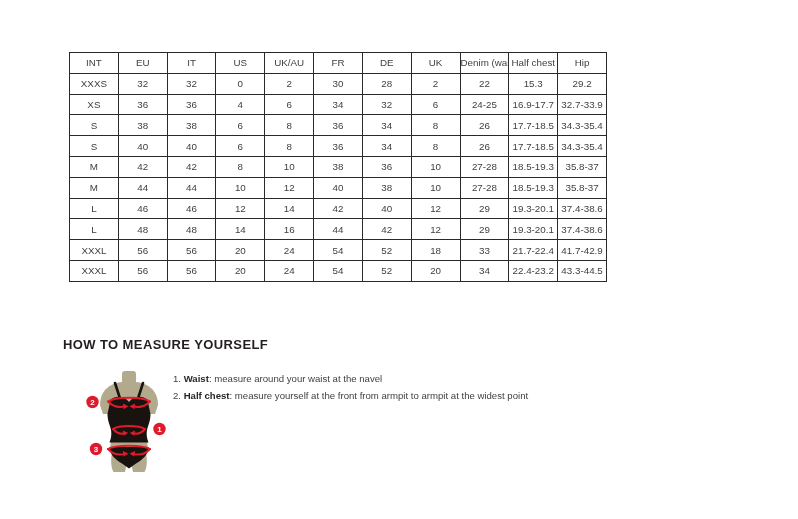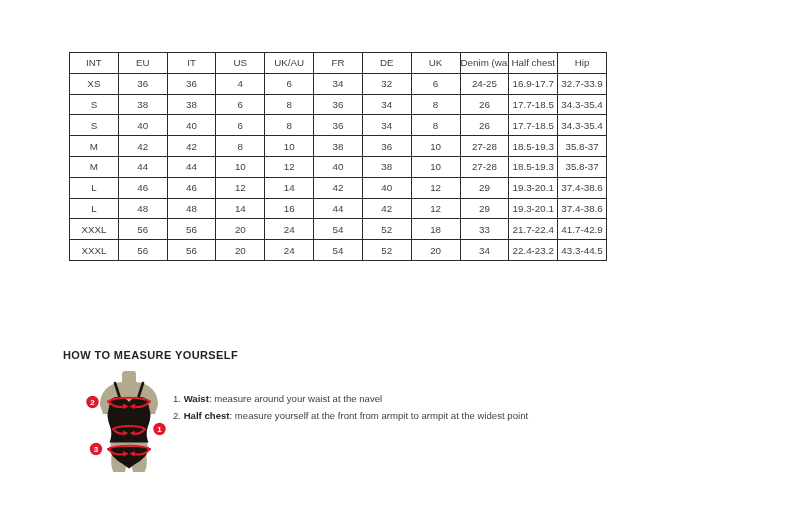--- a/index.html
+++ b/index.html
@@ -21,27 +21,27 @@
     height: 20.8px;
     text-align: center; vertical-align: middle;
     font-size: 9.8px; font-weight: 400;
     color: #413d3e;
     white-space: nowrap; overflow: hidden;
     background: #ffffff;
   }
 
   
   .measure-title {
-    position: absolute; left: 63px; top: 349px;
-    font-size: 11px; font-weight: 700; color: #231f20;
+    position: absolute; left: 63px; top: 337px;
+    font-size: 13px; font-weight: 700; color: #231f20;
     letter-spacing: 0.4px;
   }
   .steps {
     position: absolute; left: 173px; top: 371px;
-    font-size: 9.6px; color: #423e3f; margin-top: 20px;
+    font-size: 9.6px; color: #423e3f;
   }
   .step { line-height: 16.6px; white-space: nowrap; }
   .step b { font-weight: 700; color: #2a2627; }
 
   svg.figure { position: absolute; left: 84px; top: 369px; }
 </style>
 </head>
 <body>
 
 <div class="page">
@@ -57,20 +57,33 @@
           <th>FR</th>
           <th>DE</th>
           <th>UK</th>
           <th>Denim (waist)</th>
           <th>Half chest</th>
           <th>Hip</th>
         </tr>
     </thead>
     <tbody>
         <tr>
+          <td>XXXS</td>
+          <td>32</td>
+          <td>32</td>
+          <td>0</td>
+          <td>2</td>
+          <td>30</td>
+          <td>28</td>
+          <td>2</td>
+          <td>22</td>
+          <td>15.3</td>
+          <td>29.2</td>
+        </tr>
+        <tr>
           <td>XS</td>
           <td>36</td>
           <td>36</td>
           <td>4</td>
           <td>6</td>
           <td>34</td>
           <td>32</td>
           <td>6</td>
           <td>24-25</td>
           <td>16.9-17.7</td>

